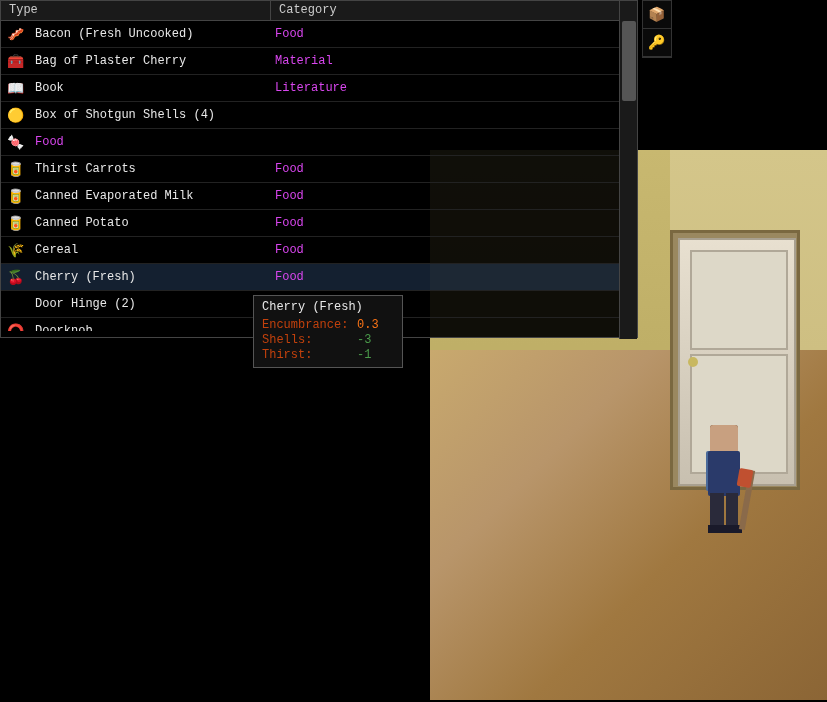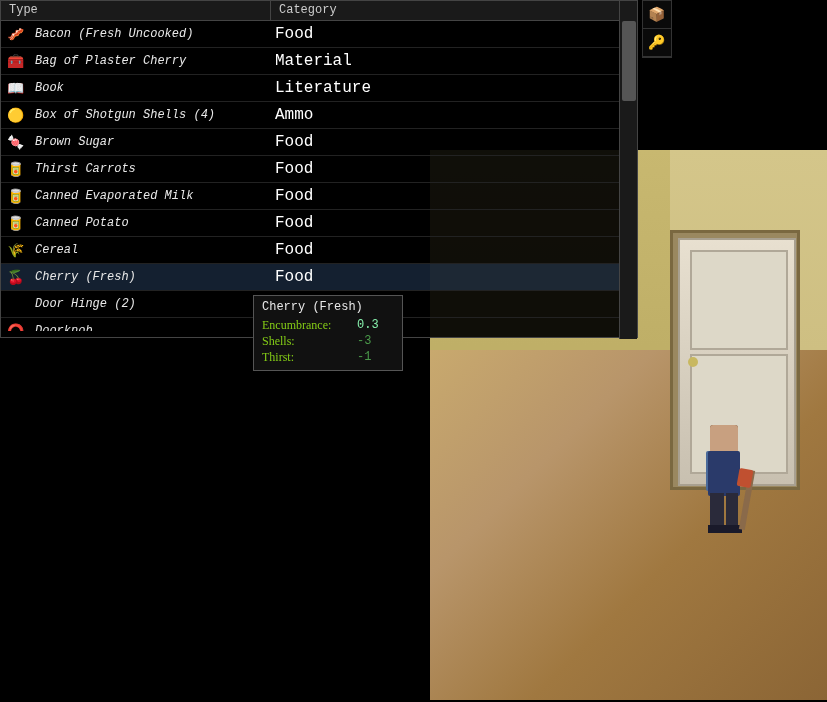--- a/index.html
+++ b/index.html
@@ -287,27 +287,26 @@
       justify-content: center;
       font-size: 14px;
       flex-shrink: 0;
     }
 
     .inv-name {
       flex: 0 0 240px;
       color: #e8e8e8;
       font-size: 12px;
       padding: 0 4px;
-      font-style: italic;
     }
 
     .inv-category {
       flex: 1;
-      color: #ffffff;
-      font-size: 16px;
+      color: #d946ef;
+      font-size: 12px;
       padding: 0 4px;
     }
 
     
     .scrollbar-area {
       position: absolute;
       top: 0;
       right: 0;
       width: 18px;
       height: 338px;
@@ -343,27 +342,26 @@
       margin-bottom: 4px;
     }
 
     .tooltip-row {
       display: flex;
       font-size: 12px;
       margin: 1px 0;
     }
 
     .tooltip-label {
-      color: #84cc16;
+      color: #c2410c;
       width: 95px;
-      font-family: Liberation Serif, serif;
     }
 
     .tooltip-value {
-      color: #86efac;
+      color: #f97316;
     }
 
     .tooltip-value.negative {
       color: #4a9a4a;
     }
 
     
     .quick-icons {
       position: absolute;
       top: 0;
@@ -462,25 +460,23 @@
           <div class="inv-category">Material</div>
         </div>
         <div class="inv-row">
           <div class="inv-icon">📖</div>
           <div class="inv-name">Book</div>
           <div class="inv-category">Literature</div>
         </div>
         <div class="inv-row">
           <div class="inv-icon">🟡</div>
           <div class="inv-name">Box of Shotgun Shells (4)</div>
-          <div class="inv-category">Ammo</div>
         </div>
         <div class="inv-row">
           <div class="inv-icon">🍬</div>
-          <div class="inv-name">Brown Sugar</div>
           <div class="inv-category">Food</div>
         </div>
         <div class="inv-row">
           <div class="inv-icon">🥫</div>
           <div class="inv-name">Thirst Carrots</div>
           <div class="inv-category">Food</div>
         </div>
         <div class="inv-row">
           <div class="inv-icon">🥫</div>
           <div class="inv-name">Canned Evaporated Milk</div>

